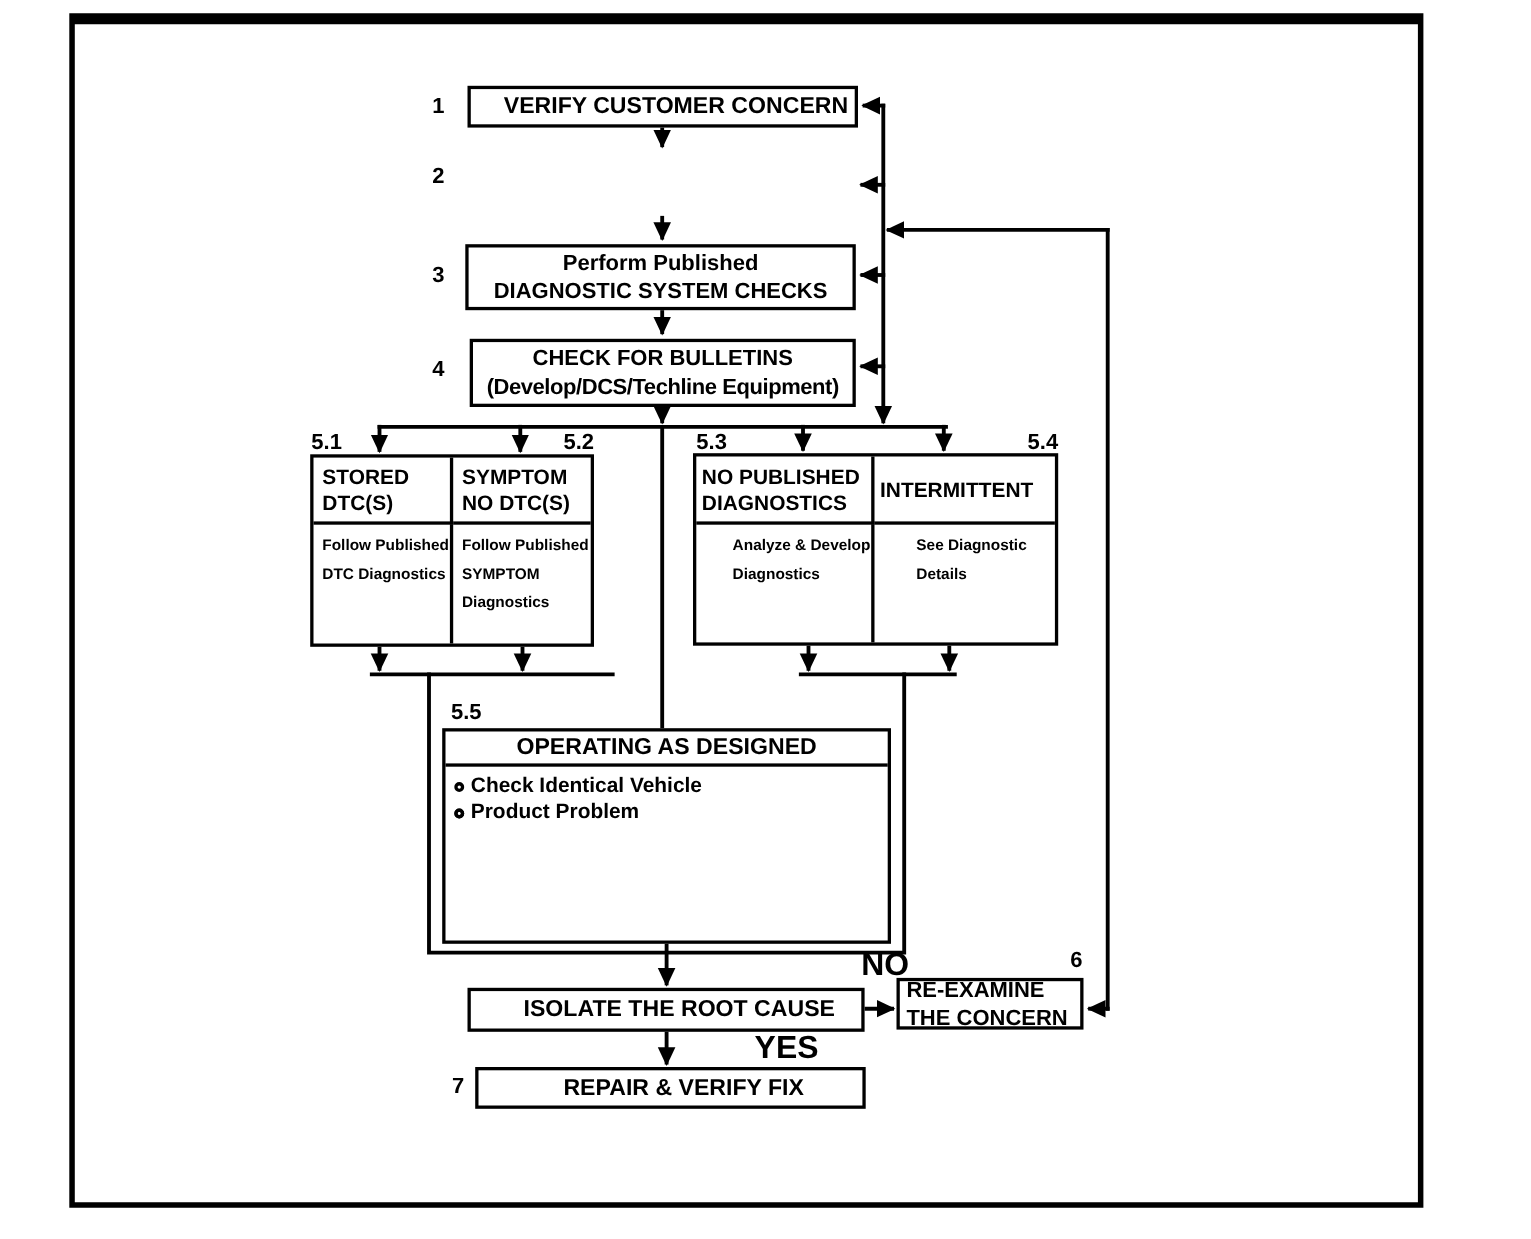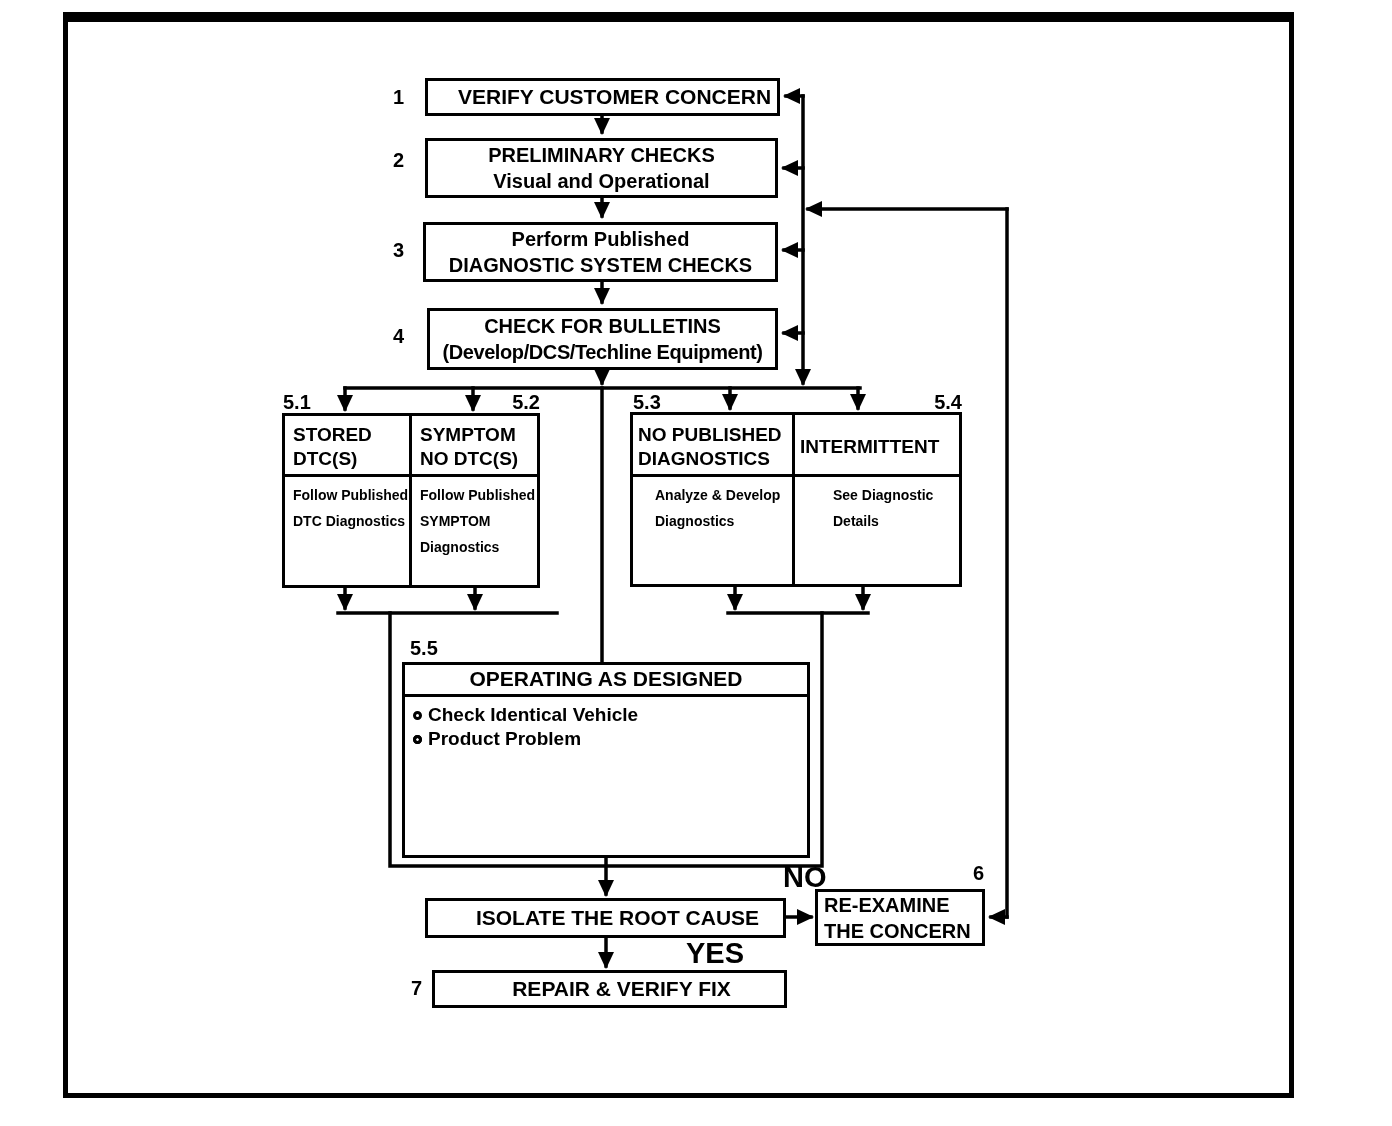--- a/index.html
+++ b/index.html
@@ -89,24 +89,20 @@
       <line x1="606" y1="858" x2="606" y2="894" marker-end="url(#ah)"></line>
       <line x1="786" y1="917" x2="811" y2="917" marker-end="url(#ah)"></line>
       <line x1="606" y1="938" x2="606" y2="966" marker-end="url(#ah)"></line>
     </g>
   </svg>
 
   <div class="sb fs21" style="left:425px;top:78px;width:355px;height:38px;">
     <div>VERIFY CUSTOMER CONCERN</div>
   </div>
 
-  <div class="sb fs20" style="left:425px;top:138px;width:353px;height:60px;">
-    <div>PRELIMINARY CHECKS</div>
-    <div>Visual and Operational</div>
-  </div>
 
   <div class="sb fs20" style="left:423px;top:222px;width:355px;height:60px;">
     <div>Perform Published</div>
     <div>DIAGNOSTIC SYSTEM CHECKS</div>
   </div>
 
   <div class="sb fs20" style="left:427px;top:308px;width:351px;height:62px;">
     <div>CHECK FOR BULLETINS</div>
     <div class="tight">(Develop/DCS/Techline Equipment)</div>
   </div>
@@ -114,21 +110,21 @@
   <div class="g5" style="left:282px;top:413px;width:258px;height:175px;grid-template-columns:127px 1fr;grid-template-rows:61px 1fr;">
     <div class="hd rb bb">STORED DTC(S)</div>
     <div class="hd bb">SYMPTOM NO DTC(S)</div>
     <div class="bd rb">Follow Published DTC Diagnostics</div>
     <div class="bd">Follow Published SYMPTOM Diagnostics</div>
   </div>
 
   <div class="g5" style="left:630px;top:412px;width:332px;height:175px;grid-template-columns:162px 1fr;grid-template-rows:62px 1fr;">
     <div class="hd rb bb" style="padding-left:5px;">NO PUBLISHED DIAGNOSTICS</div>
     <div class="hd bb" style="padding-left:5px;">INTERMITTENT</div>
-    <div class="bd rb" style="padding-left:22px;">Analyze &amp; Develop Diagnostics</div>
+    <div class="bd rb" style="padding-left:33px;">Analyze &amp; Develop Diagnostics</div>
     <div class="bd" style="padding-left:38px;">See Diagnostic Details</div>
   </div>
 
   <div class="box55">
     <div class="h">OPERATING AS DESIGNED</div>
     <div class="blts">
       <div class="bli">
         <span class="blt"></span>
         <span>Check Identical Vehicle</span>
       </div>
@@ -139,21 +135,21 @@
         <span class="blt"></span>
         <span>Product Problem</span>
       </div>
     </div>
   </div>
 
   <div class="sb fs21" style="left:425px;top:898px;width:361px;height:40px;">
     <div>ISOLATE THE ROOT CAUSE</div>
   </div>
 
-  <div class="sb fs20 rx" style="left:815px;top:889px;width:170px;height:57px;">
+  <div class="sb fs20 rx" style="left:815px;top:889px;width:170px;height:47px;">
     <div>RE-EXAMINE</div>
     <div>THE CONCERN</div>
   </div>
 
   <div class="sb fs21" style="left:432px;top:970px;width:355px;height:38px;">
     <div>REPAIR &amp; VERIFY FIX</div>
   </div>
 
   <div class="lbl tr" style="left:386px;top:86px;width:18px;">1</div>
   <div class="lbl tr" style="left:386px;top:149px;width:18px;">2</div>

